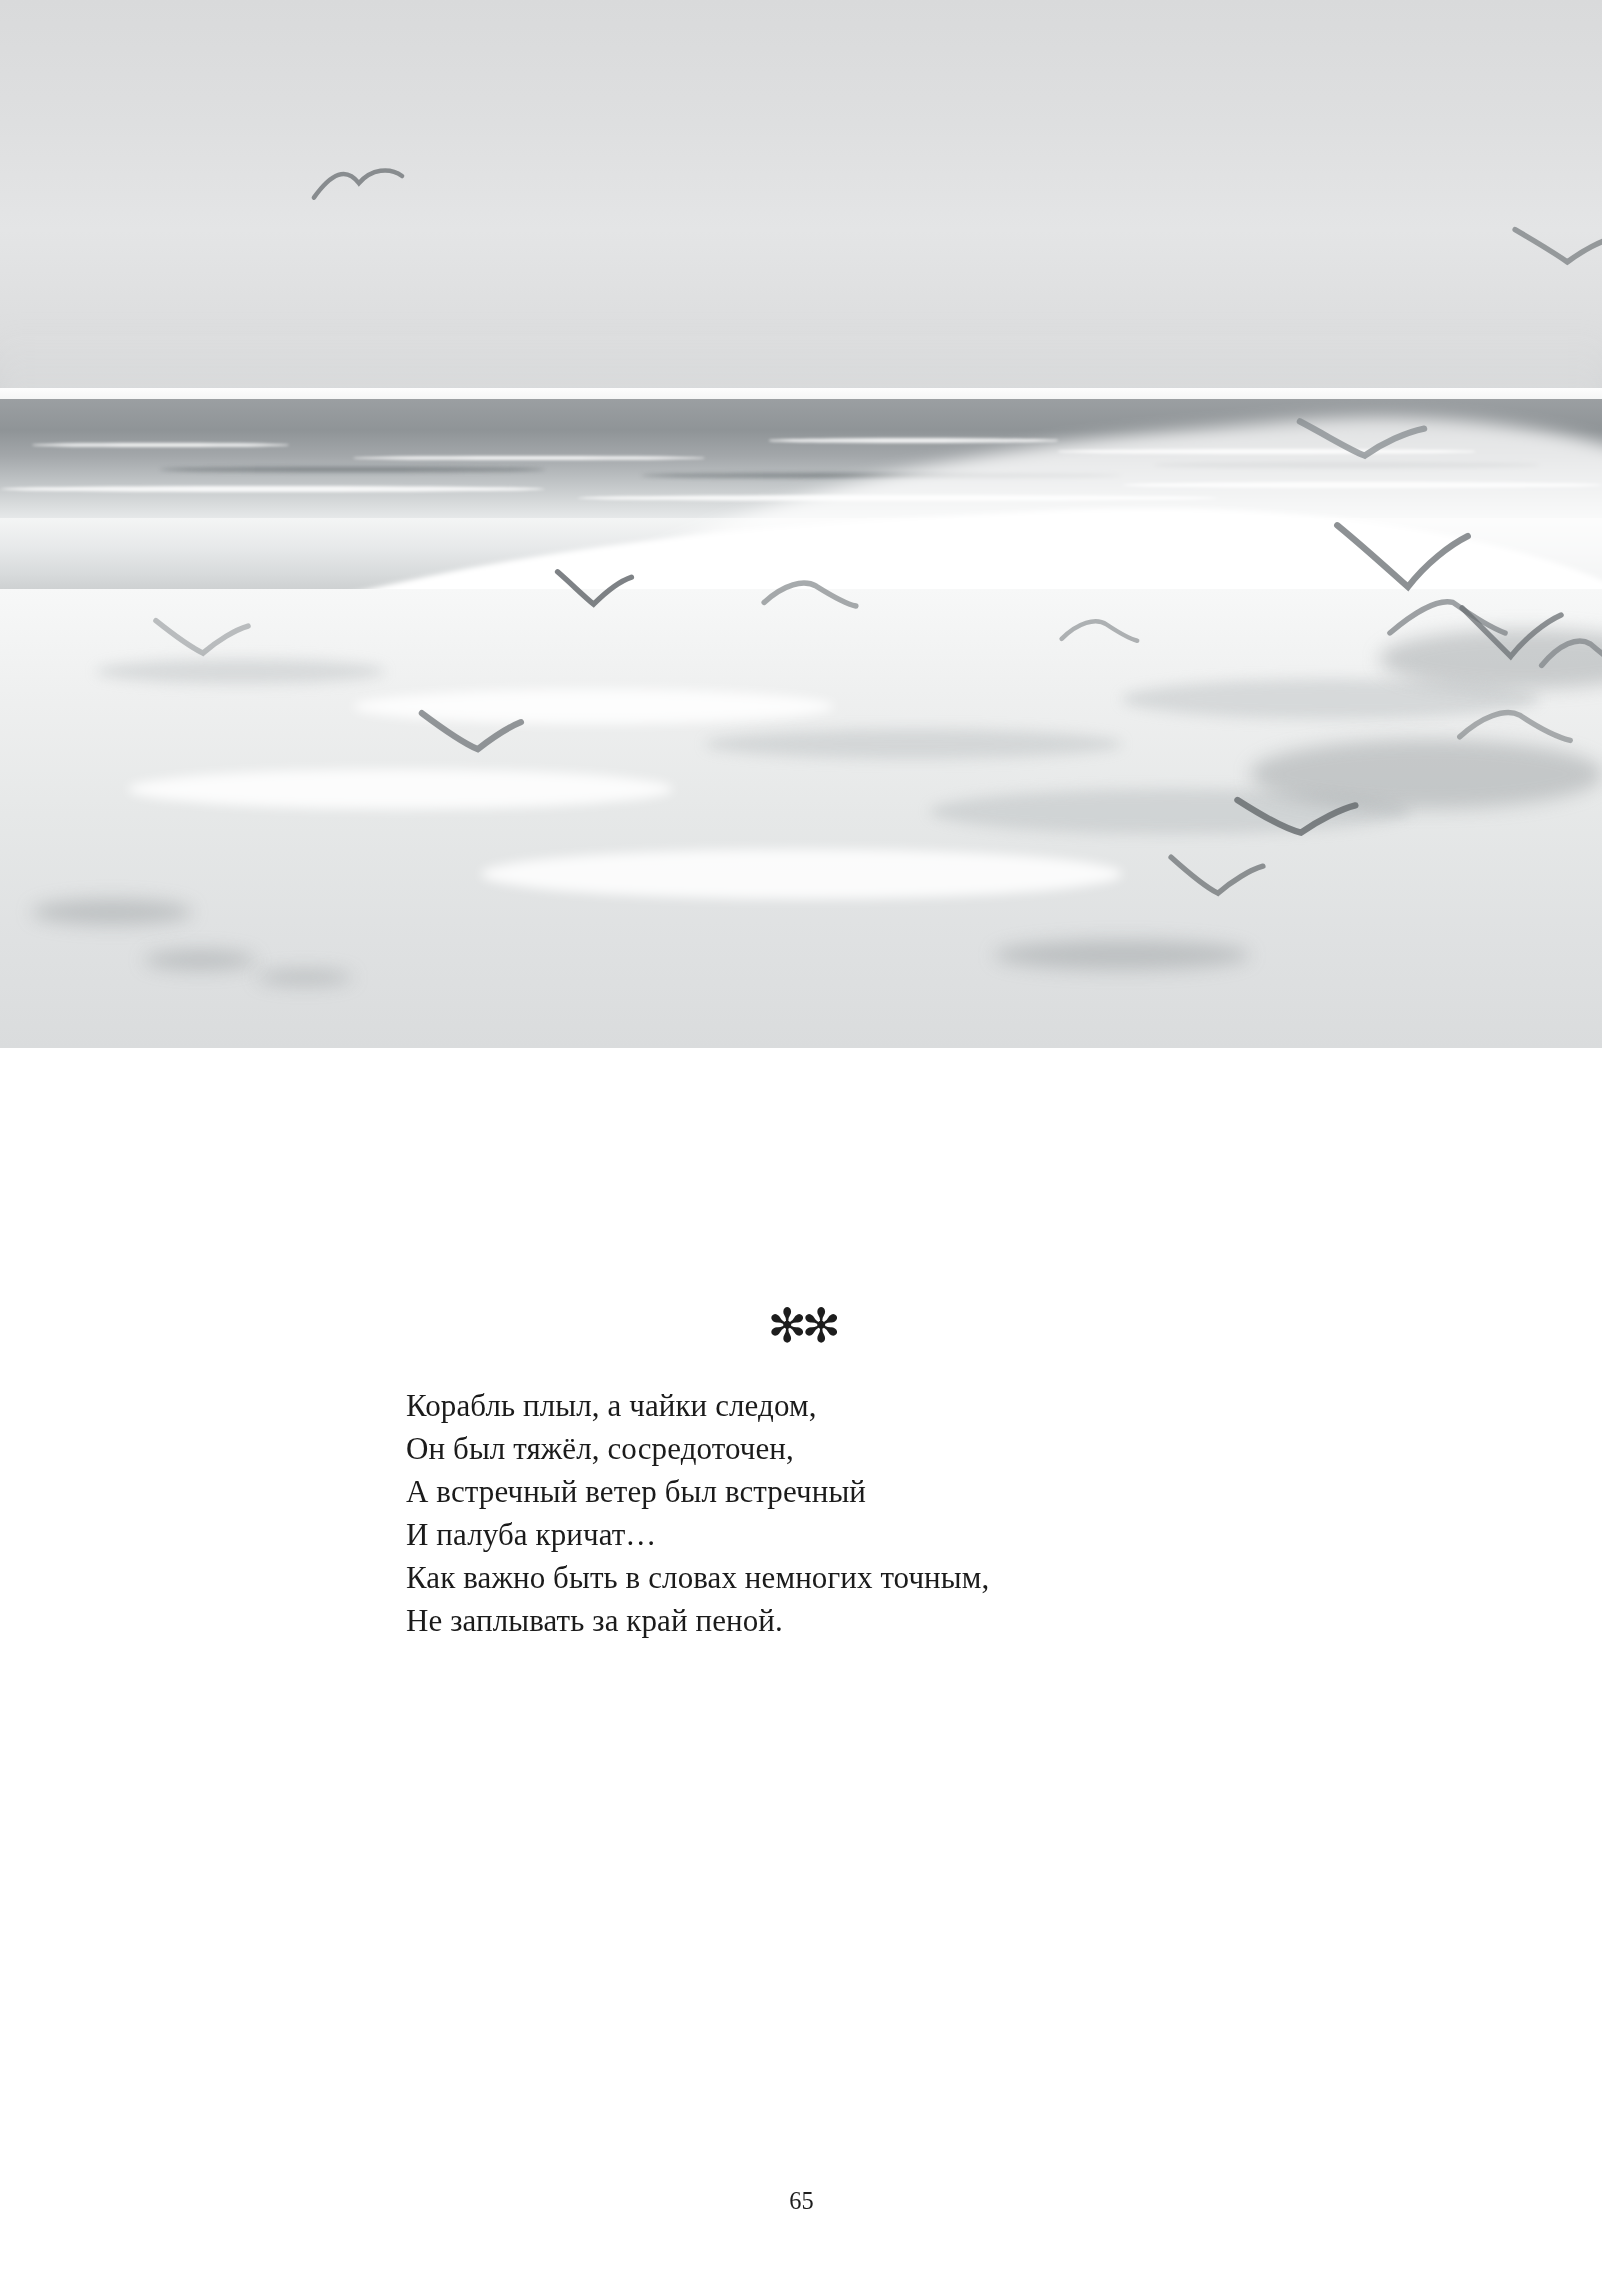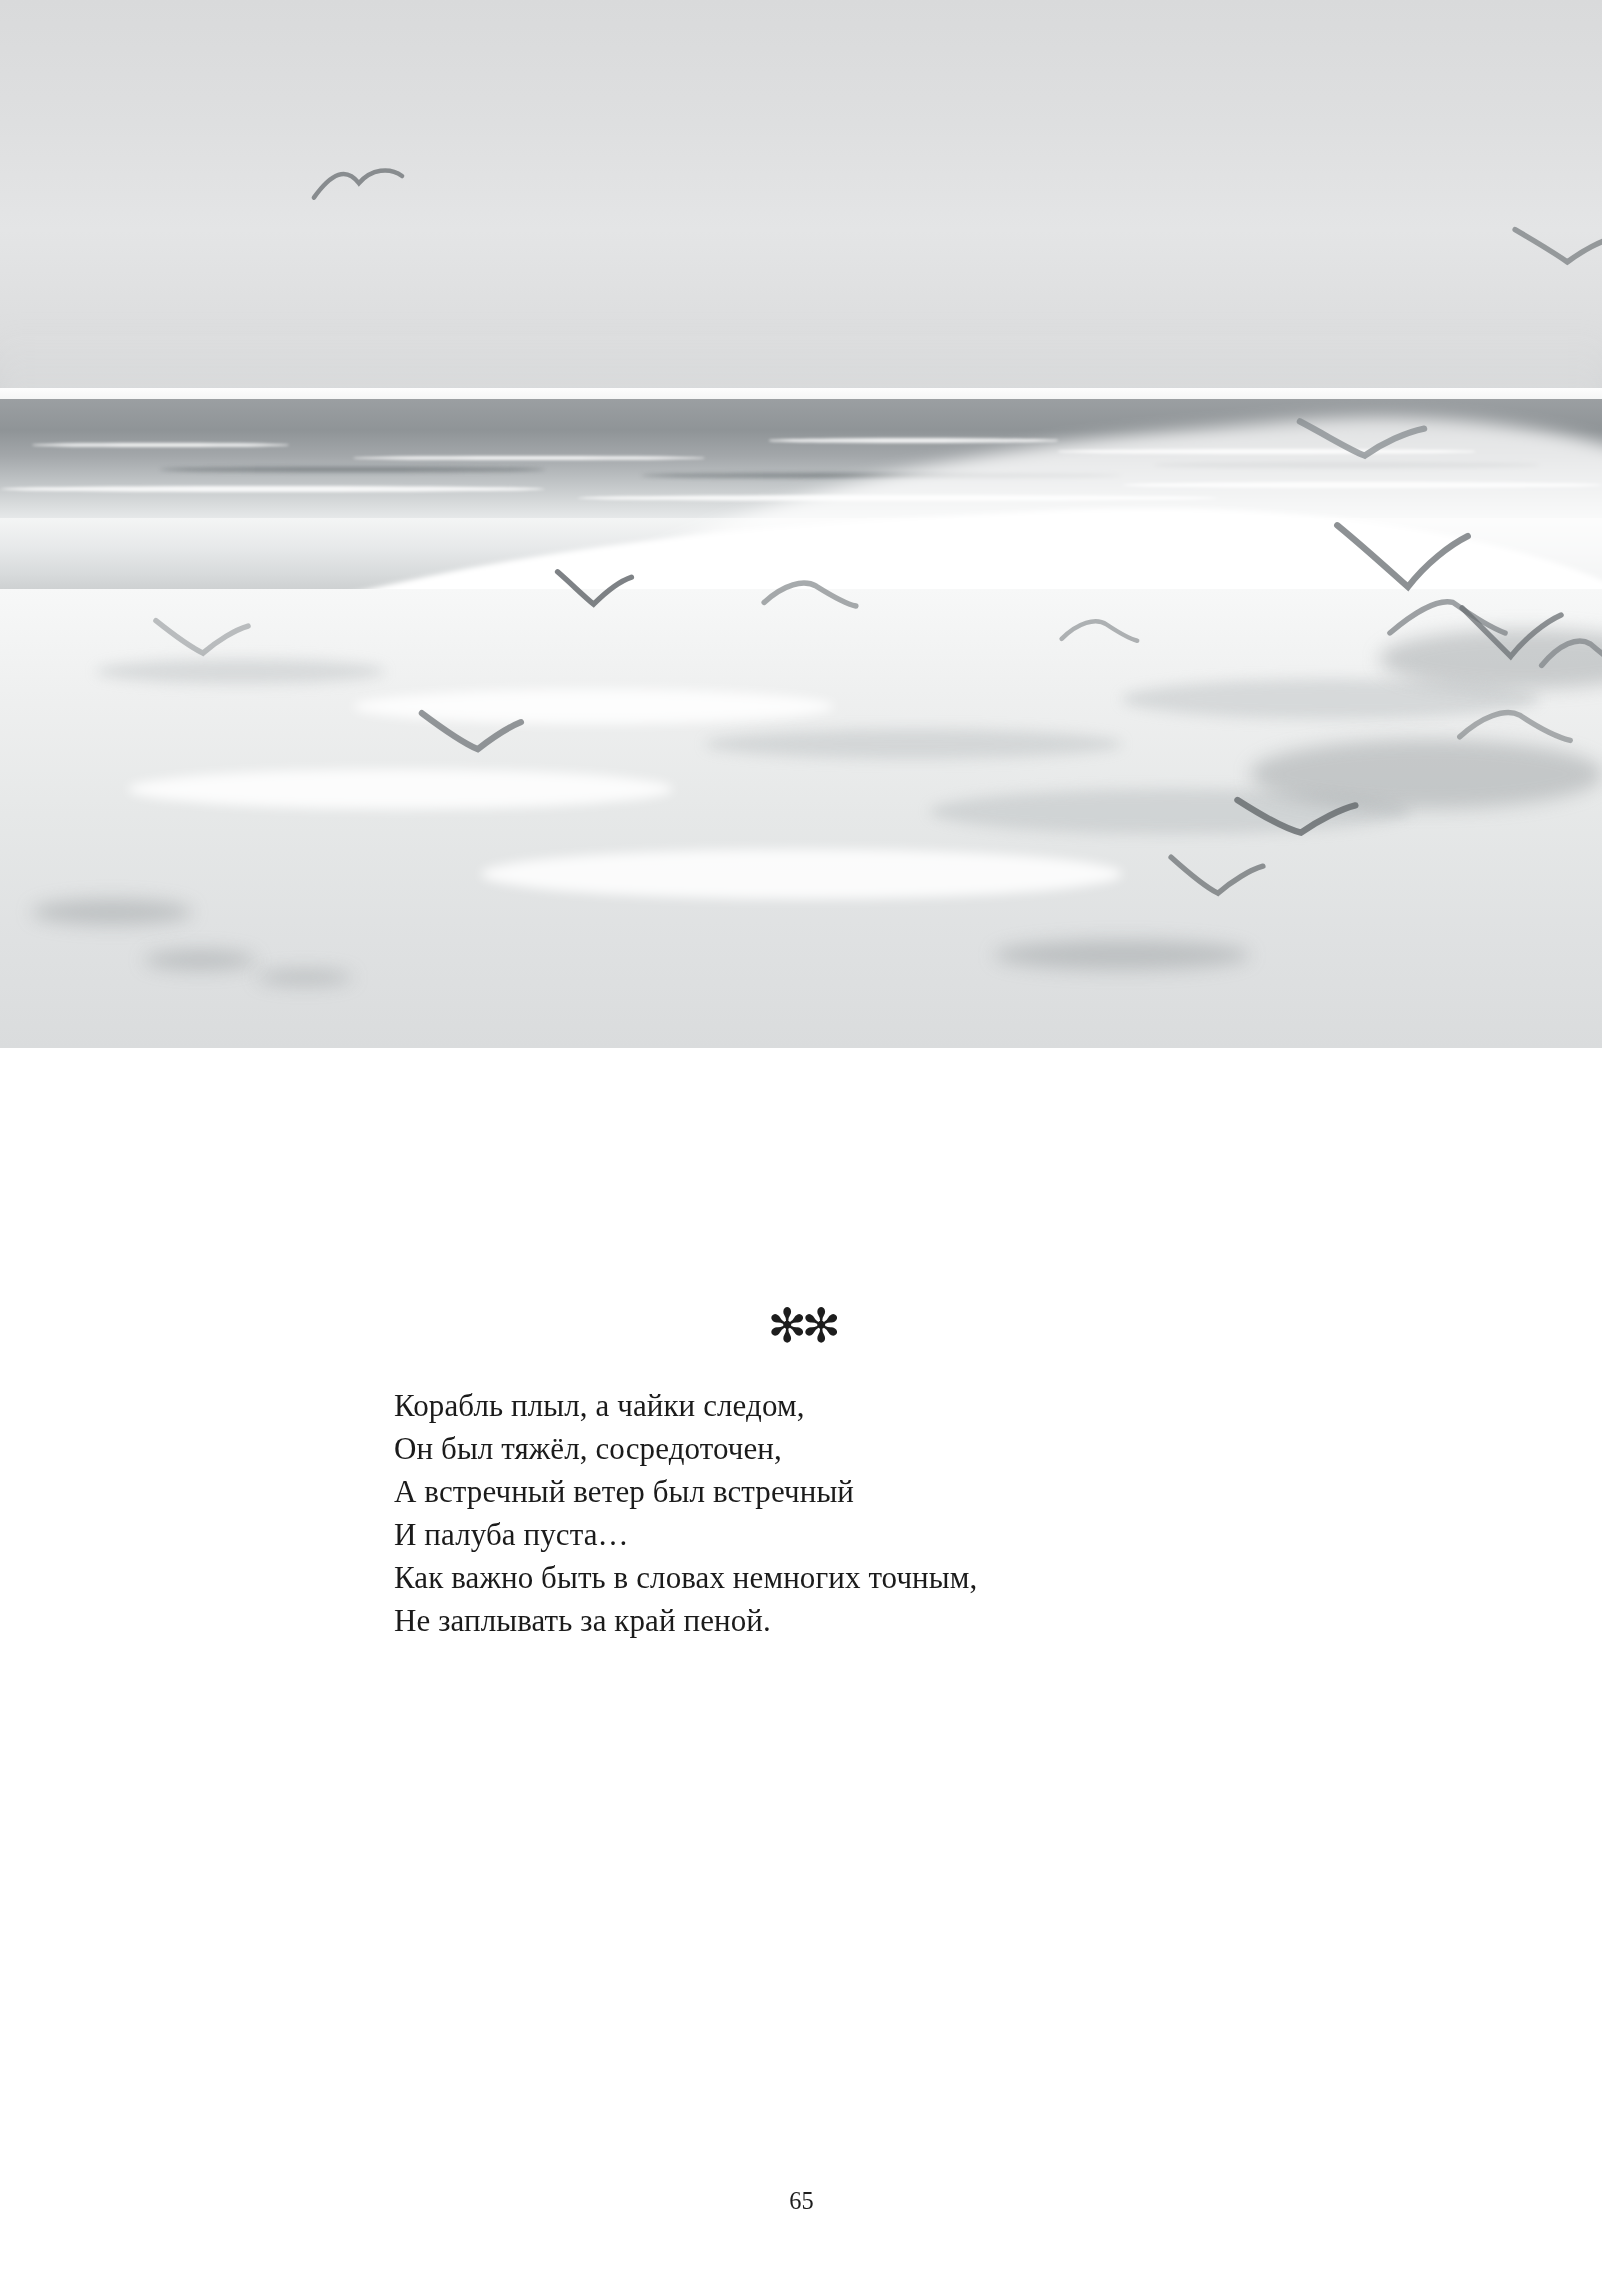--- a/index.html
+++ b/index.html
@@ -230,20 +230,21 @@
     top: 294px;
     left: 394px;
     width: 905px;
   }
   .poem-line {
     font-size: 31px;
     line-height: 43px;
     color: #1b1b1b;
     white-space: pre;
     letter-spacing: 0.1px;
+    margin-left: 12px;
   }
 
   .folio {
     position: absolute;
     bottom: 71px;
     left: 0;
     width: 100%;
     text-align: center;
     font-size: 24.4px;
     color: #1d1d1d;
@@ -384,21 +385,21 @@
 </div>
 
 <div class="page-body">
 
   <div class="ornament">✻✻</div>
 
   <div class="poem">
     <div class="poem-line">Корабль плыл, а чайки следом,</div>
     <div class="poem-line">Он был тяжёл, сосредоточен,</div>
     <div class="poem-line">А встречный ветер был встречный</div>
-    <div class="poem-line">И палуба пуста…</div>
+    <div class="poem-line">И палуба кричат…</div>
     <div class="poem-line">Как важно быть в словах немногих точным,</div>
     <div class="poem-line">Не заплывать за край пеной.</div>
   </div>
 
   <div class="folio">65</div>
 
 </div>
 
 
 </body></html>

